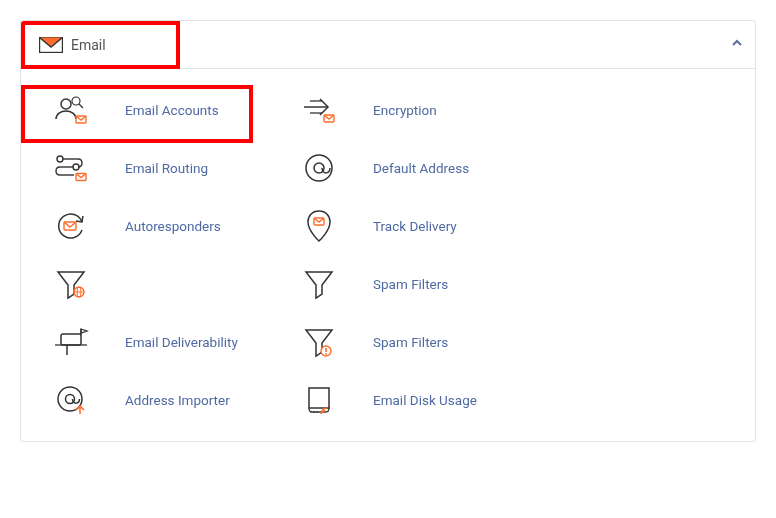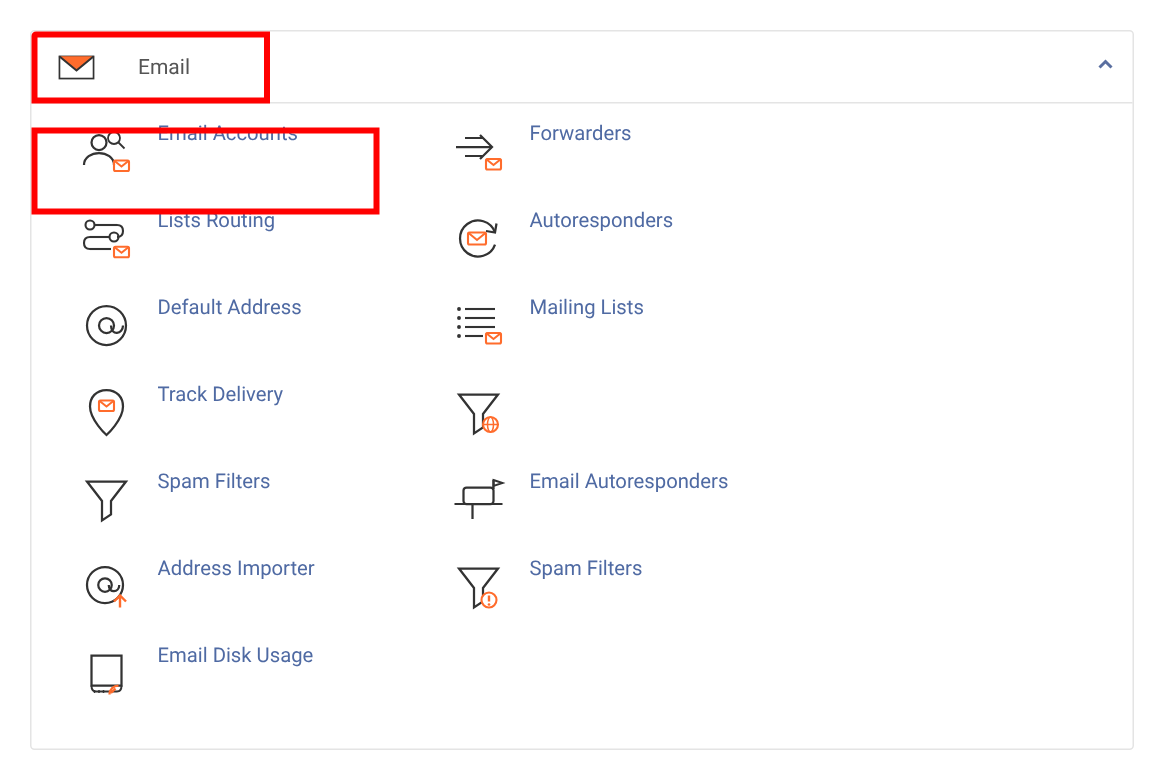--- a/index.html
+++ b/index.html
@@ -16,42 +16,44 @@
     display: flex;
     align-items: center;
     padding: 0 16px;
     border-bottom: 1px solid #e4e4e4;
   }
   .panel-header .icon-wrap {
     width: 28px; height: 20px;
     display: inline-flex; align-items: center; justify-content: center;
   }
   .panel-header .title {
-    margin-left: 27px;
+    margin-left: 6px;
     font-size: 14px;
     color: #555;
   }
   .collapse-caret {
     position: absolute;
     right: 12px; top: 16px;
     color: #5a6fa0;
     font-size: 14px;
   }
   .panel-body {
     padding: 12px 4px 12px 4px;
     display: grid;
     grid-template-columns: 244px 244px;
     column-gap: 4px;
     row-gap: 0;
   }
   .item {
     display: flex;
+    align-items: center;
     height: 58px;
     padding-left: 26px;
     cursor: pointer;
+    gap: 20px;
   }
   .item .icon-cell {
     width: 40px; height: 40px;
     display: inline-flex; align-items: center; justify-content: center;
   }
   .item .label {
     margin-left: 14px;
     font-size: 13.5px;
     color: #4f6aa3;
   }
@@ -106,80 +108,63 @@
       <span class="icon-cell">
         <svg width="34" height="30" viewBox="0 0 34 30">
           <line x1="2" y1="12" x2="26" y2="12" stroke="#333" stroke-width="1.5"></line>
           <polyline points="18,4 26,12 18,20" fill="none" stroke="#333" stroke-width="1.5"></polyline>
           <line x1="8" y1="6" x2="20" y2="6" stroke="#333" stroke-width="1.3"></line>
           <line x1="8" y1="18" x2="20" y2="18" stroke="#333" stroke-width="1.3"></line>
           <rect x="22" y="20" width="10" height="7" rx="1" fill="none" stroke="#ff6c2c" stroke-width="1.4"></rect>
           <polyline points="22,20 27,24 32,20" fill="none" stroke="#ff6c2c" stroke-width="1.4"></polyline>
         </svg>
       </span>
-      <span class="label">Forwarders</span>
+      <span class="label">Encryption</span>
     </div>
 
     <div class="item">
       <span class="icon-cell">
         <svg width="34" height="30" viewBox="0 0 34 30">
           <circle cx="6" cy="6" r="3" fill="none" stroke="#333" stroke-width="1.4"></circle>
           <line x1="9" y1="6" x2="24" y2="6" stroke="#333" stroke-width="1.4"></line>
           <path d="M24 6 q4 0 4 4 t-4 4" fill="none" stroke="#333" stroke-width="1.4"></path>
           <circle cx="22" cy="14" r="3" fill="none" stroke="#333" stroke-width="1.4"></circle>
           <line x1="19" y1="14" x2="6" y2="14" stroke="#333" stroke-width="1.4"></line>
           <path d="M6 14 q-4 0 -4 4 t4 4" fill="none" stroke="#333" stroke-width="1.4"></path>
           <line x1="6" y1="22" x2="20" y2="22" stroke="#333" stroke-width="1.4"></line>
           <rect x="22" y="20.5" width="10" height="7" rx="1" fill="none" stroke="#ff6c2c" stroke-width="1.4"></rect>
           <polyline points="22,20.5 27,24.5 32,20.5" fill="none" stroke="#ff6c2c" stroke-width="1.4"></polyline>
         </svg>
       </span>
-      <span class="label">Lists Routing</span>
+      <span class="label">Email Routing</span>
+    </div>
+
+    <div class="item">
+      <span class="icon-cell">
+        <svg width="32" height="32" viewBox="0 0 32 32">
+          <circle cx="16" cy="16" r="13" fill="none" stroke="#333" stroke-width="1.5"></circle>
+          <circle cx="16" cy="16" r="5" fill="none" stroke="#333" stroke-width="1.5"></circle>
+          <path d="M21 16 c0 7 8 6 8 0" fill="none" stroke="#333" stroke-width="1.5" transform="translate(-2,0)"></path>
+        </svg>
+      </span>
+      <span class="label">Default Address</span>
     </div>
 
     <div class="item">
       <span class="icon-cell">
         <svg width="34" height="34" viewBox="0 0 34 34">
           <path d="M28 13 a12 12 0 1 0 0 8" fill="none" stroke="#333" stroke-width="1.5"></path>
           <polyline points="29,7 28,13 22,12" fill="none" stroke="#333" stroke-width="1.5"></polyline>
           <rect x="10" y="13" width="12" height="8" rx="1" fill="none" stroke="#ff6c2c" stroke-width="1.4"></rect>
           <polyline points="10,13 16,18 22,13" fill="none" stroke="#ff6c2c" stroke-width="1.4"></polyline>
         </svg>
       </span>
       <span class="label">Autoresponders</span>
     </div>
 
-    <div class="item">
-      <span class="icon-cell">
-        <svg width="32" height="32" viewBox="0 0 32 32">
-          <circle cx="16" cy="16" r="13" fill="none" stroke="#333" stroke-width="1.5"></circle>
-          <circle cx="16" cy="16" r="5" fill="none" stroke="#333" stroke-width="1.5"></circle>
-          <path d="M21 16 c0 7 8 6 8 0" fill="none" stroke="#333" stroke-width="1.5" transform="translate(-2,0)"></path>
-        </svg>
-      </span>
-      <span class="label">Default Address</span>
-    </div>
-
-    <div class="item">
-      <span class="icon-cell">
-        <svg width="34" height="30" viewBox="0 0 34 30">
-          <circle cx="4" cy="4" r="1.3" fill="#333"></circle>
-            <line x1="8" y1="4" x2="28" y2="4" stroke="#333" stroke-width="1.4"></line>
-          <circle cx="4" cy="10" r="1.3" fill="#333"></circle>
-            <line x1="8" y1="10" x2="28" y2="10" stroke="#333" stroke-width="1.4"></line>
-          <circle cx="4" cy="16" r="1.3" fill="#333"></circle>
-            <line x1="8" y1="16" x2="28" y2="16" stroke="#333" stroke-width="1.4"></line>
-          <circle cx="4" cy="22" r="1.3" fill="#333"></circle>
-            <line x1="8" y1="22" x2="20" y2="22" stroke="#333" stroke-width="1.4"></line>
-          <rect x="22" y="20" width="10" height="7" rx="1" fill="none" stroke="#ff6c2c" stroke-width="1.4"></rect>
-          <polyline points="22,20 27,24 32,20" fill="none" stroke="#ff6c2c" stroke-width="1.4"></polyline>
-        </svg>
-      </span>
-      <span class="label">Mailing Lists</span>
-    </div>
 
     <div class="item">
       <span class="icon-cell">
         <svg width="28" height="34" viewBox="0 0 28 34">
           <path d="M14 2 C7 2 3 7 3 13 C3 22 14 32 14 32 C14 32 25 22 25 13 C25 7 21 2 14 2 Z" fill="none" stroke="#333" stroke-width="1.5"></path>
           <rect x="9" y="9" width="10" height="7" rx="1" fill="none" stroke="#ff6c2c" stroke-width="1.4"></rect>
           <polyline points="9,9 14,13 19,9" fill="none" stroke="#ff6c2c" stroke-width="1.4"></polyline>
         </svg>
       </span>
       <span class="label">Track Delivery</span>
@@ -208,46 +193,46 @@
     <div class="item">
       <span class="icon-cell">
         <svg width="36" height="30" viewBox="0 0 36 30">
           <rect x="8" y="7" width="20" height="11" rx="2" fill="none" stroke="#333" stroke-width="1.5"></rect>
           <line x1="28" y1="8" x2="28" y2="2" stroke="#333" stroke-width="1.5"></line>
           <polygon points="28,2 34,4 28,6" fill="none" stroke="#333" stroke-width="1.3"></polygon>
           <line x1="14" y1="18" x2="14" y2="28" stroke="#333" stroke-width="1.5"></line>
           <line x1="2" y1="18" x2="34" y2="18" stroke="#333" stroke-width="1.3" stroke-dasharray="0"></line>
         </svg>
       </span>
-      <span class="label">Email Autoresponders</span>
+      <span class="label">Email Deliverability</span>
+    </div>
+
+    <div class="item">
+      <span class="icon-cell">
+        <svg width="32" height="32" viewBox="0 0 32 32">
+          <polygon points="3,4 29,4 19,17 19,26 13,30 13,17" fill="none" stroke="#333" stroke-width="1.5"></polygon>
+          <circle cx="23" cy="25" r="5" fill="#fff" stroke="#ff6c2c" stroke-width="1.4"></circle>
+          <line x1="23" y1="22" x2="23" y2="26" stroke="#ff6c2c" stroke-width="1.6"></line>
+          <circle cx="23" cy="28" r="0.9" fill="#ff6c2c"></circle>
+        </svg>
+      </span>
+      <span class="label">Spam Filters</span>
     </div>
 
     <div class="item">
       <span class="icon-cell">
         <svg width="32" height="32" viewBox="0 0 32 32">
           <circle cx="15" cy="15" r="12" fill="none" stroke="#333" stroke-width="1.5"></circle>
           <circle cx="15" cy="15" r="4.5" fill="none" stroke="#333" stroke-width="1.5"></circle>
           <path d="M19.5 15 c0 6 7 5 7 0" fill="none" stroke="#333" stroke-width="1.5" transform="translate(-2,0)"></path>
           <line x1="25" y1="30" x2="25" y2="22" stroke="#ff6c2c" stroke-width="1.6"></line>
           <polyline points="21,26 25,22 29,26" fill="none" stroke="#ff6c2c" stroke-width="1.6"></polyline>
         </svg>
       </span>
       <span class="label">Address Importer</span>
-    </div>
-
-    <div class="item">
-      <span class="icon-cell">
-        <svg width="32" height="32" viewBox="0 0 32 32">
-          <polygon points="3,4 29,4 19,17 19,26 13,30 13,17" fill="none" stroke="#333" stroke-width="1.5"></polygon>
-          <circle cx="23" cy="25" r="5" fill="#fff" stroke="#ff6c2c" stroke-width="1.4"></circle>
-          <line x1="23" y1="22" x2="23" y2="26" stroke="#ff6c2c" stroke-width="1.6"></line>
-          <circle cx="23" cy="28" r="0.9" fill="#ff6c2c"></circle>
-        </svg>
-      </span>
-      <span class="label">Spam Filters</span>
     </div>
 
 
     <div class="item">
       <span class="icon-cell">
         <svg width="32" height="32" viewBox="0 0 32 32">
           <path d="M6 4 h20 v20 h-20 z" fill="none" stroke="#333" stroke-width="1.5"></path>
           <path d="M6 24 q0 4 3 4 h14 q3 0 3 -4" fill="none" stroke="#333" stroke-width="1.3"></path>
           <line x1="8" y1="27" x2="8" y2="29" stroke="#333" stroke-width="1"></line>
           <line x1="11" y1="27" x2="11" y2="29" stroke="#333" stroke-width="1"></line>

